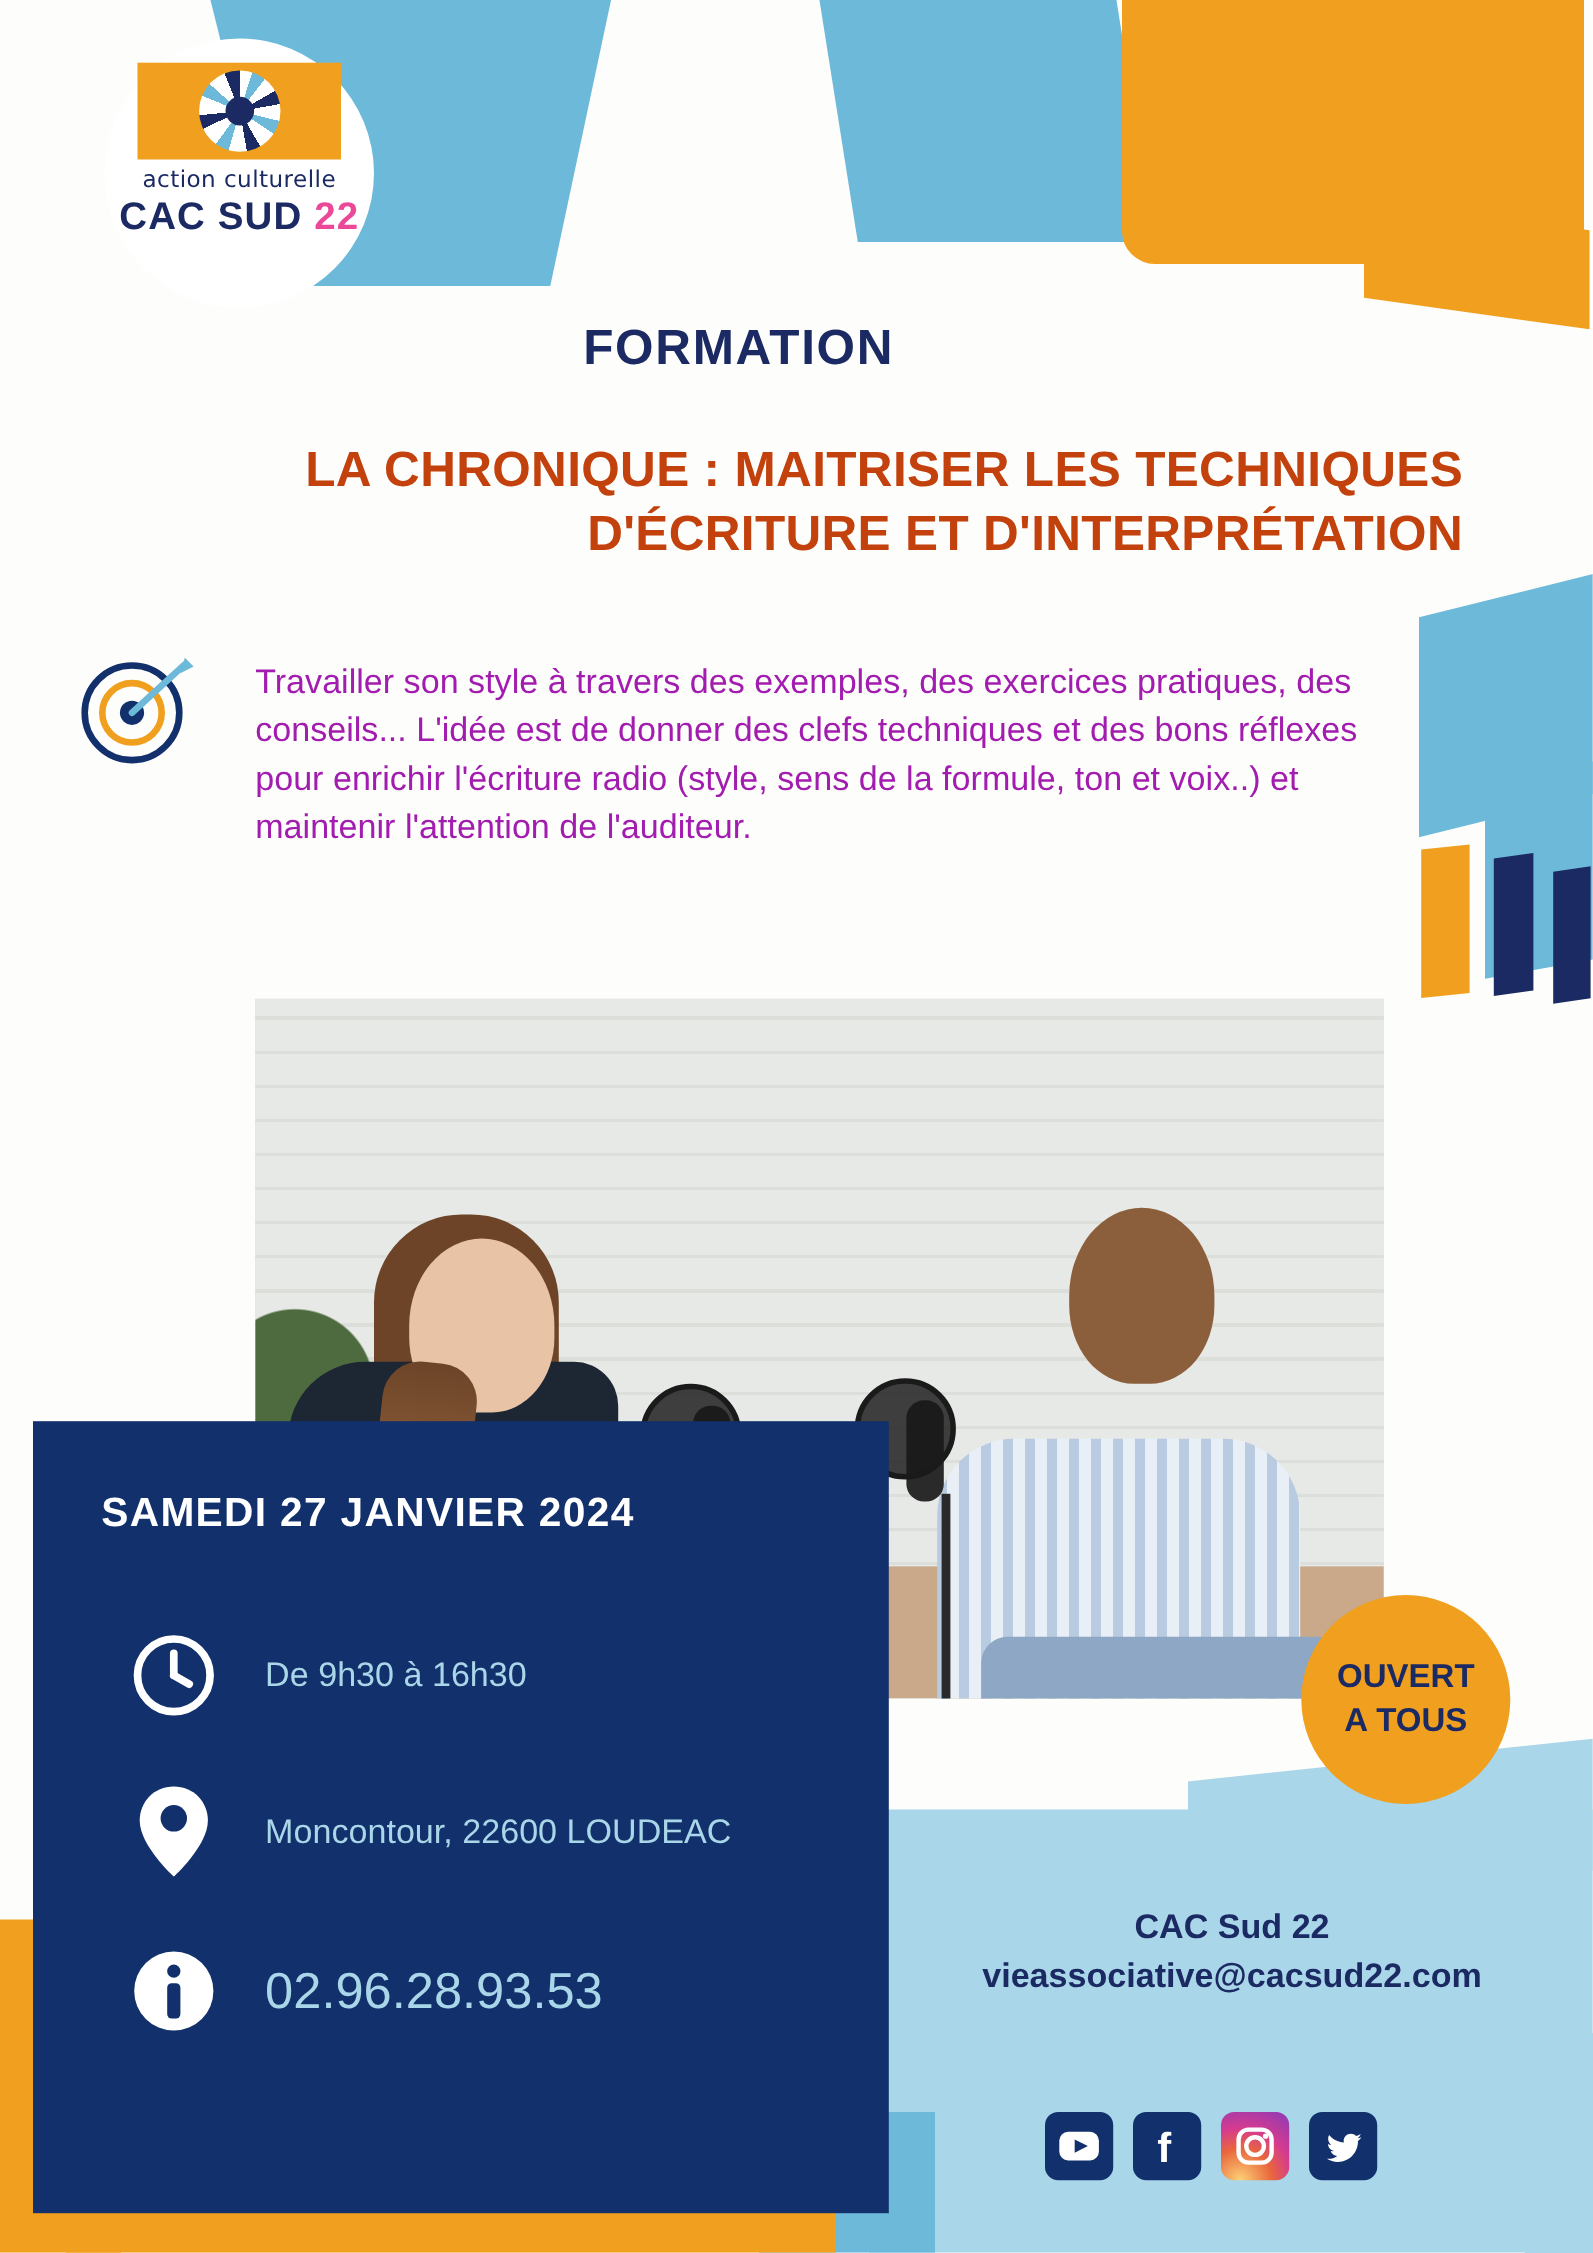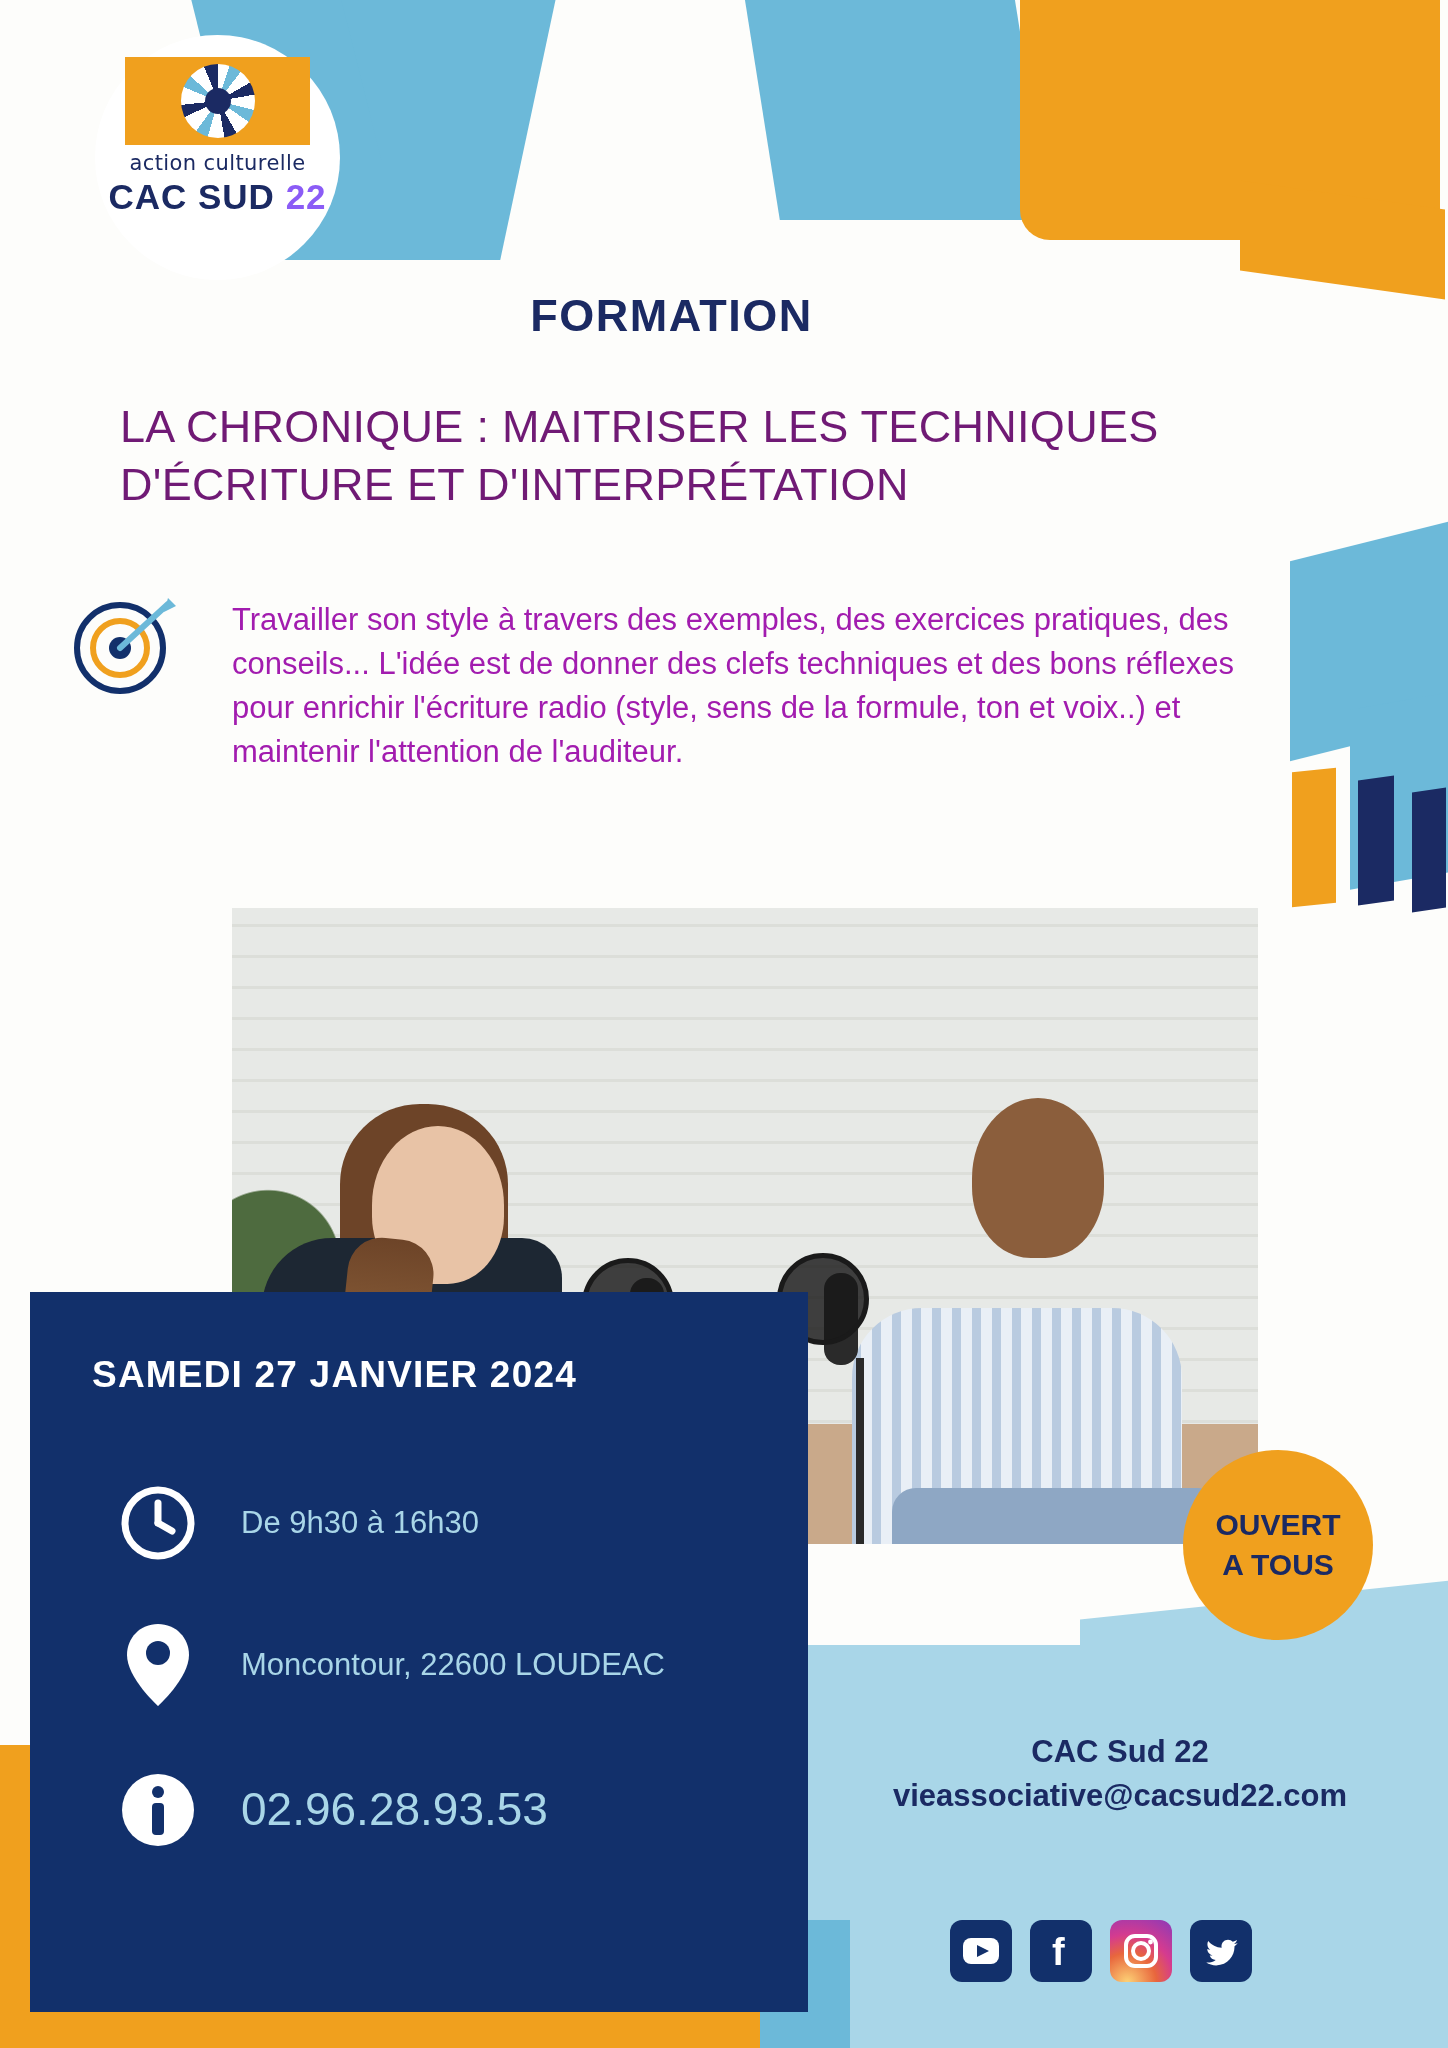--- a/index.html
+++ b/index.html
@@ -156,42 +156,42 @@
     margin-top: 6px;
     letter-spacing: 0.4px;
   }
   .logo-tag2 {
     font-size: 35px;
     font-weight: bold;
     color: #1b2a63;
     letter-spacing: 1px;
     margin-top: 2px;
   }
-  .logo-tag2 .num { color: #8b5cf6; }
+  .logo-tag2 .num { color: #ec4899; }
 
   
   .kicker {
     position: absolute;
     top: 290px; left: 0; width: 1343px;
     text-align: center;
     font-size: 45px;
     font-weight: bold;
     letter-spacing: 1.5px;
     color: #1b2a63;
     z-index: 5;
   }
   .title {
     position: absolute;
     top: 398px; left: 120px; width: 1210px;
-    text-align: left;
+    text-align: right;
     font-size: 45px;
-    font-weight: normal;
+    font-weight: bold;
     line-height: 1.28;
     letter-spacing: 0.3px;
-    color: #701a75;
+    color: #c2410c;
     z-index: 5;
   }
 
   
   .target-icon {
     position: absolute;
     top: 588px; left: 68px;
     width: 110px; height: 110px;
     z-index: 5;
   }

